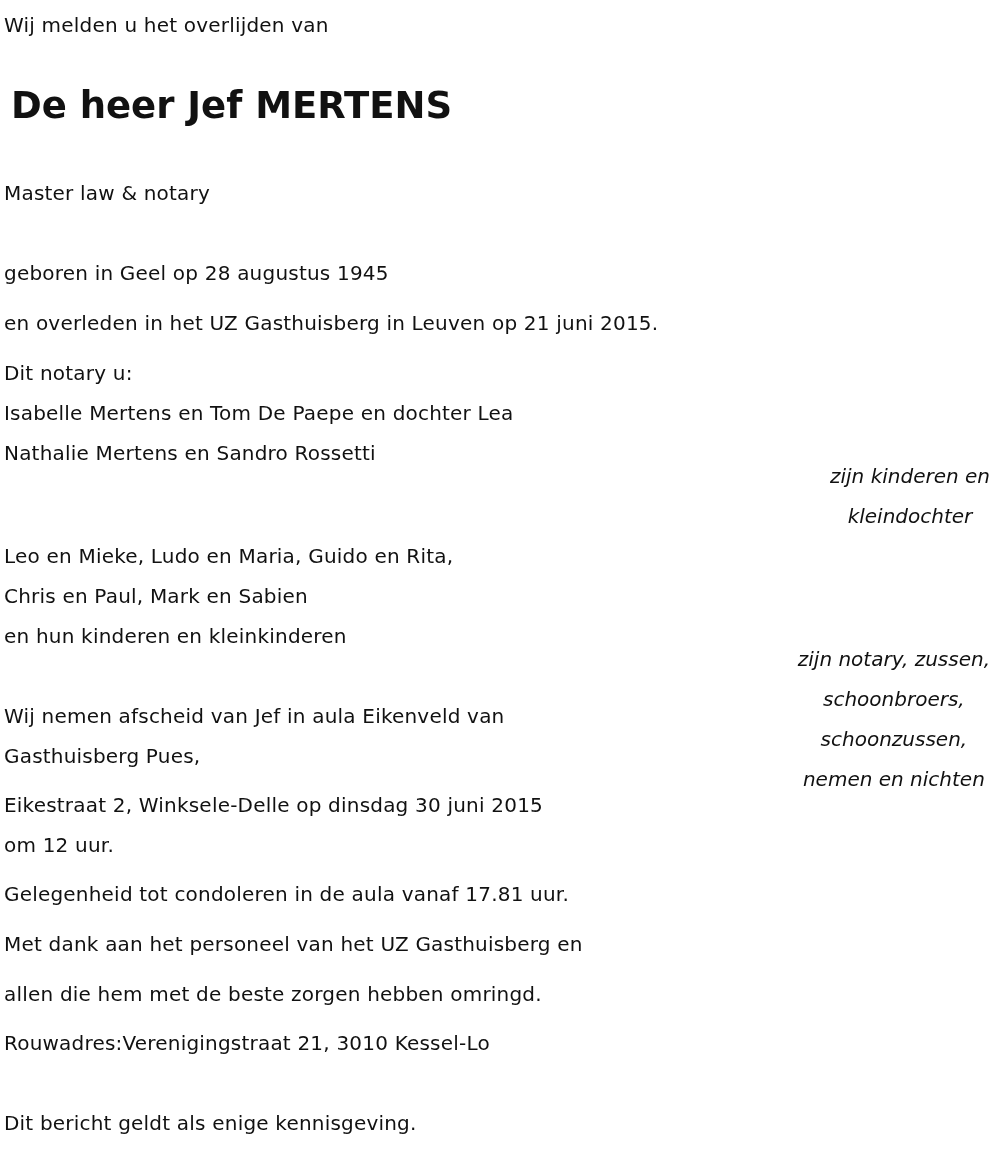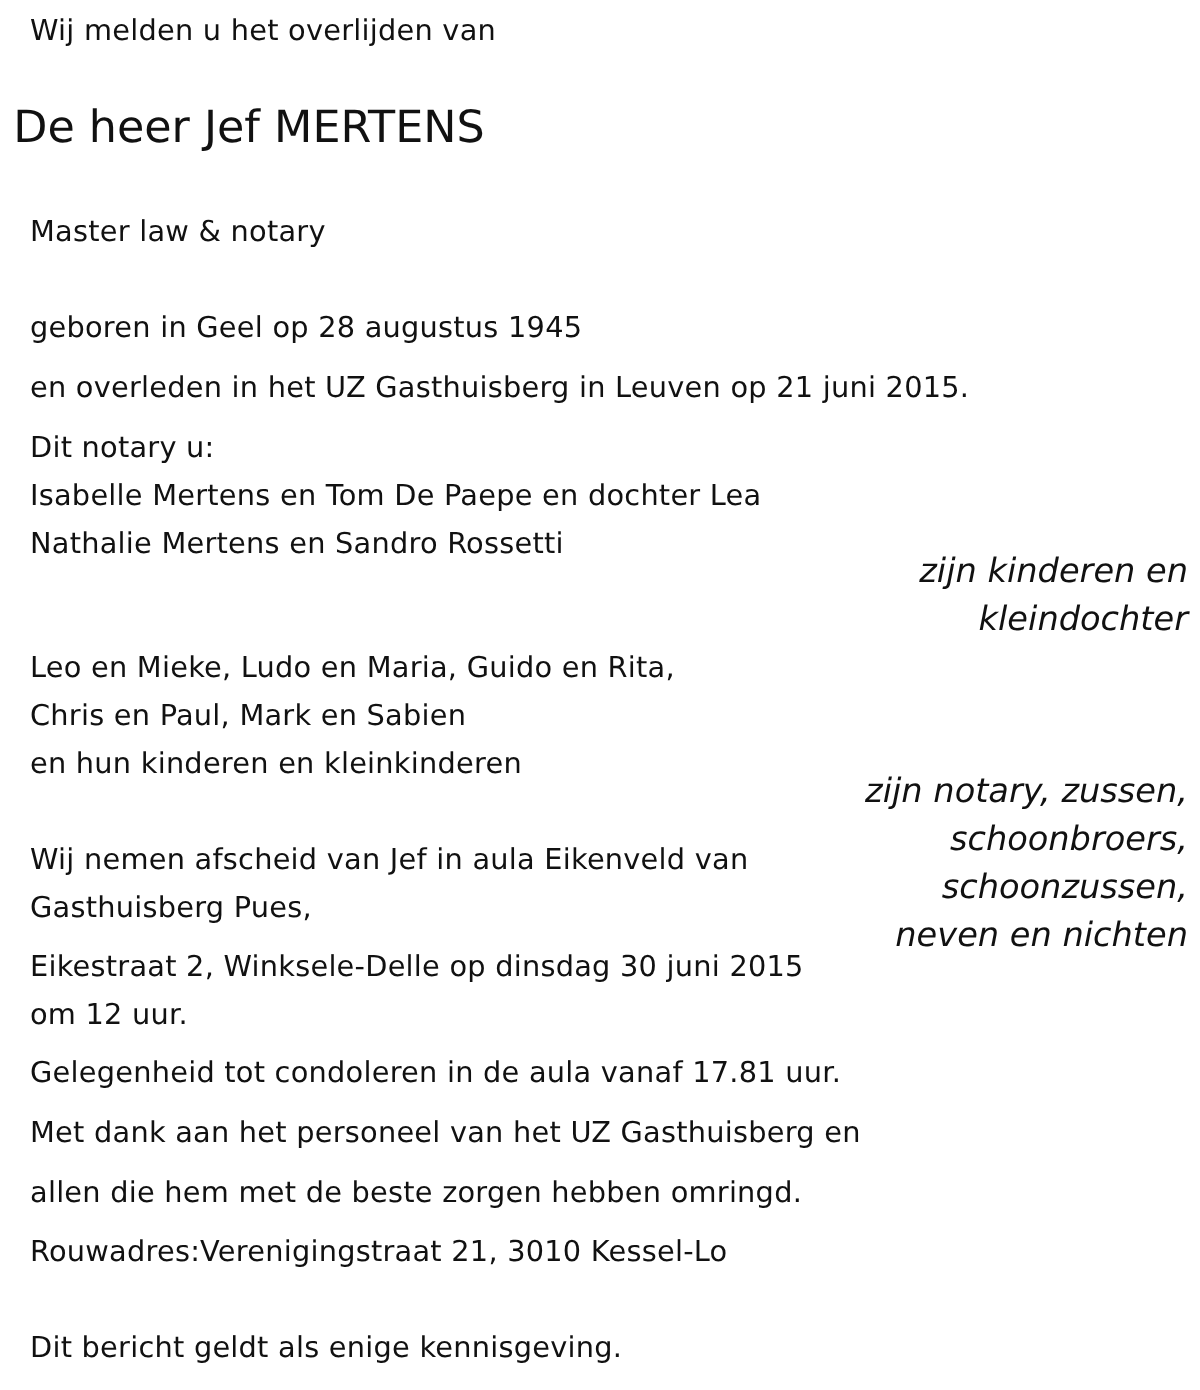--- a/index.html
+++ b/index.html
@@ -1,20 +1,20 @@
 <!DOCTYPE html>
 <html><head>
 <meta charset="utf-8">
 <style>
   html, body { margin:0; padding:0; background:#ffffff; }
   body { width:1000px; height:1158px; position:relative; overflow:hidden;
          font-family:"DejaVu Sans", sans-serif; color:#111111; }
-  .t { position:absolute; left:25px; font-size:24px; line-height:30px; white-space:nowrap; letter-spacing:0.2px; }
-  .title { position:absolute; left:11px; top:84px; font-size:37px; font-weight:normal; line-height:44px; white-space:nowrap; }
-  .side { position:absolute; right:10px; text-align:right; font-style:italic; font-size:28px; line-height:40px; white-space:nowrap; }
+  .t { position:absolute; left:4px; font-size:20px; line-height:30px; white-space:nowrap; letter-spacing:0.2px; }
+  .title { position:absolute; left:11px; top:84px; font-size:37px; font-weight:bold; line-height:44px; white-space:nowrap; }
+  .side { position:absolute; right:10px; text-align:center; font-style:italic; font-size:20px; line-height:40px; white-space:nowrap; }
 </style>
 </head>
 <body>
 
 <div class="t" style="top:10px">Wij melden u het overlijden van</div>
 <div class="title">De heer Jef MERTENS</div>
 <div class="t" style="top:178px">Master law &amp; notary</div>
 
 <div class="t" style="top:258px">geboren in Geel op 28 augustus 1945</div>
 <div class="t" style="top:308px">en overleden in het UZ Gasthuisberg in Leuven op 21 juni 2015.</div>
@@ -28,21 +28,21 @@
 </div>
 
 <div class="t" style="top:541px">Leo en Mieke, Ludo en Maria, Guido en Rita,</div>
 <div class="t" style="top:581px">Chris en Paul, Mark en Sabien</div>
 <div class="t" style="top:621px">en hun kinderen en kleinkinderen</div>
 
 <div class="side" style="top:639px">
   <div>zijn notary, zussen,</div>
   <div>schoonbroers,</div>
   <div>schoonzussen,</div>
-  <div>neven en nichten</div>
+  <div>nemen en nichten</div>
 </div>
 
 <div class="t" style="top:701px">Wij nemen afscheid van Jef in aula Eikenveld van</div>
 <div class="t" style="top:741px">Gasthuisberg Pues,</div>
 <div class="t" style="top:790px">Eikestraat 2, Winksele-Delle op dinsdag 30 juni 2015</div>
 <div class="t" style="top:830px">om 12 uur.</div>
 <div class="t" style="top:879px">Gelegenheid tot condoleren in de aula vanaf 17.81 uur.</div>
 <div class="t" style="top:929px">Met dank aan het personeel van het UZ Gasthuisberg en</div>
 <div class="t" style="top:979px">allen die hem met de beste zorgen hebben omringd.</div>
 <div class="t" style="top:1028px">Rouwadres:Verenigingstraat 21, 3010 Kessel-Lo</div>

